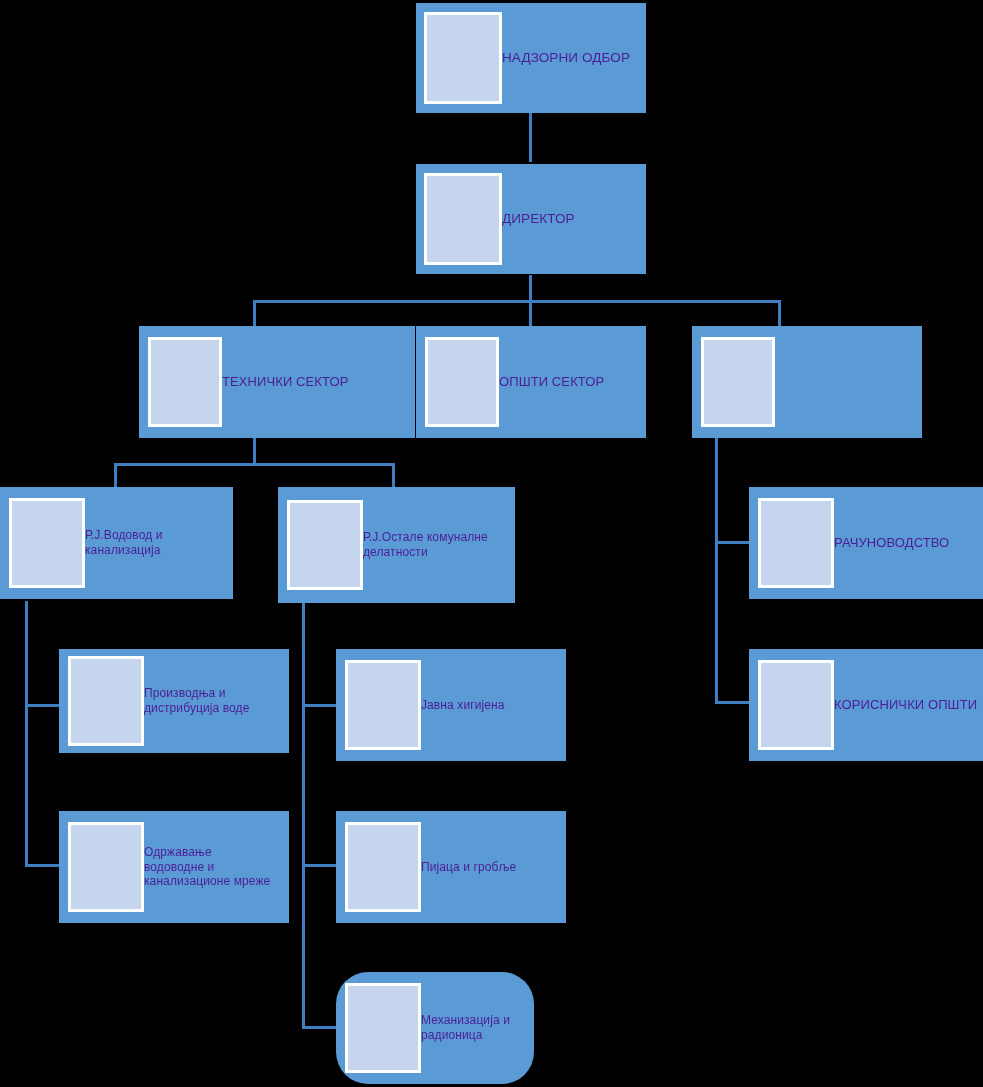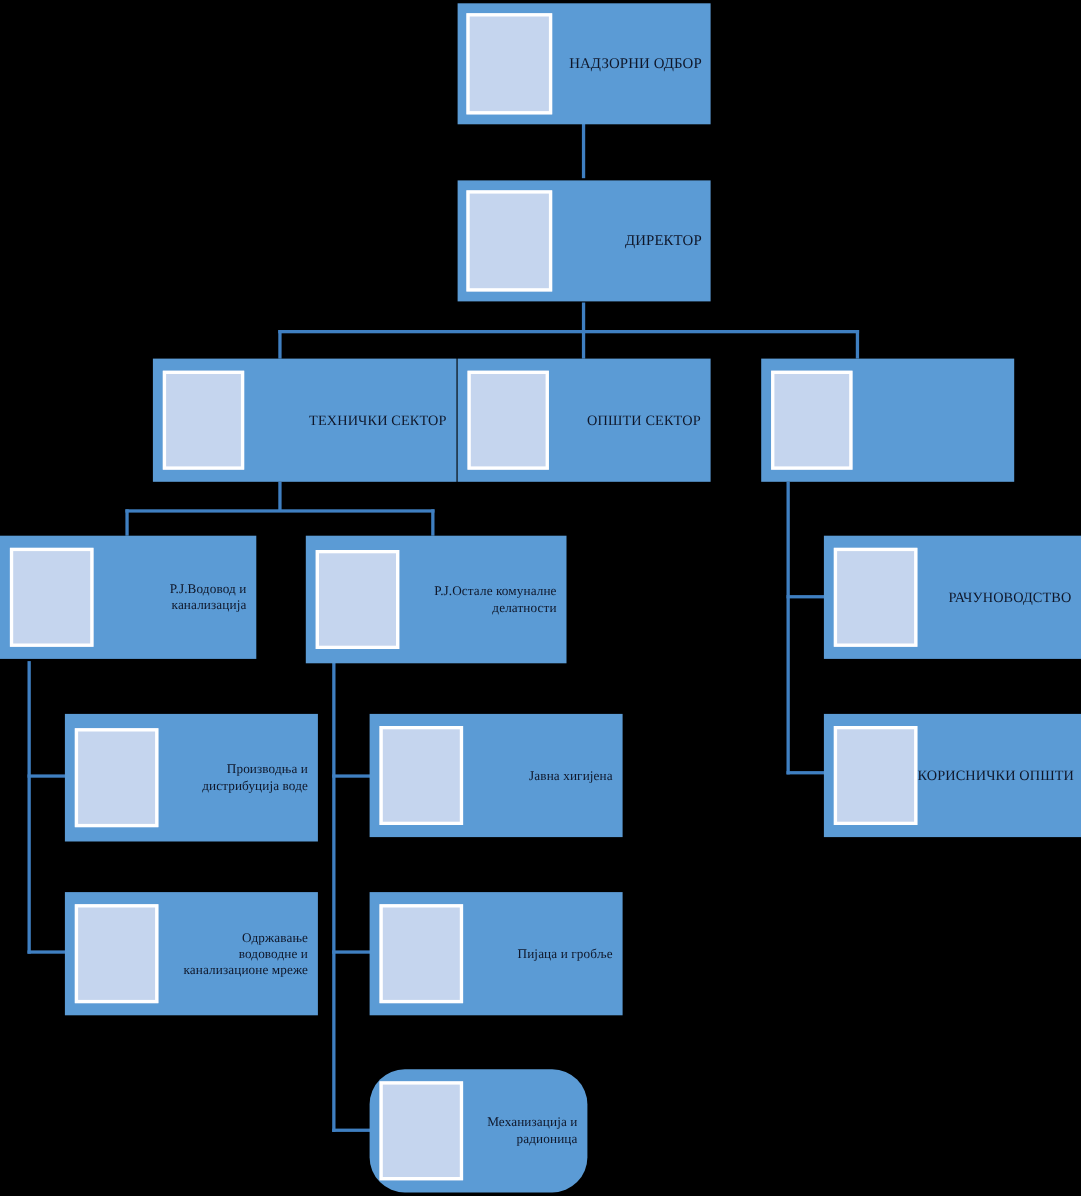--- a/index.html
+++ b/index.html
@@ -32,26 +32,25 @@
     align-items: center;
   }
   .node-thumb {
     background: #c5d5ee;
     border: 3px solid #ffffff;
     box-sizing: border-box;
     flex: 0 0 auto;
   }
   .node-label {
     flex: 1 1 auto;
-    color: #0f172a;
-    text-align: right;
+    color: #4c1d95;
+    text-align: left;
     line-height: 1.22;
     white-space: pre-line;
     letter-spacing: 0.1px;
-    font-family: Liberation Serif, serif;
   }
   .size-lg .node-label { font-size: 13.5px; }
   .size-md .node-label { font-size: 13px; }
   .size-sm .node-label { font-size: 12px; }
   .nowrap .node-label { white-space: pre; }
 </style>
 </head>
 <body>
 
 <div id="chart-canvas">
@@ -121,21 +120,21 @@
   <div class="node size-md nowrap" style="left:749px; top:487px; width:234px; height:112px; padding:9px;">
     <div class="node-thumb" style="width:76px; height:90px;"></div>
     <div class="node-label">РАЧУНОВОДСТВО</div>
   </div>
 
   <div class="node size-md nowrap" style="left:749px; top:649px; width:234px; height:112px; padding:9px;">
     <div class="node-thumb" style="width:76px; height:90px;"></div>
     <div class="node-label">КОРИСНИЧКИ ОПШТИ</div>
   </div>
 
-  <div class="node size-sm" style="left:59px; top:649px; width:230px; height:116px; padding:9px;">
+  <div class="node size-sm" style="left:59px; top:649px; width:230px; height:104px; padding:9px;">
     <div class="node-thumb" style="width:76px; height:90px;"></div>
     <div class="node-label">Производња и
 дистрибуција воде</div>
   </div>
 
   <div class="node size-sm nowrap" style="left:336px; top:649px; width:230px; height:112px; padding:9px;">
     <div class="node-thumb" style="width:76px; height:90px;"></div>
     <div class="node-label">Јавна хигијена</div>
   </div>
 

